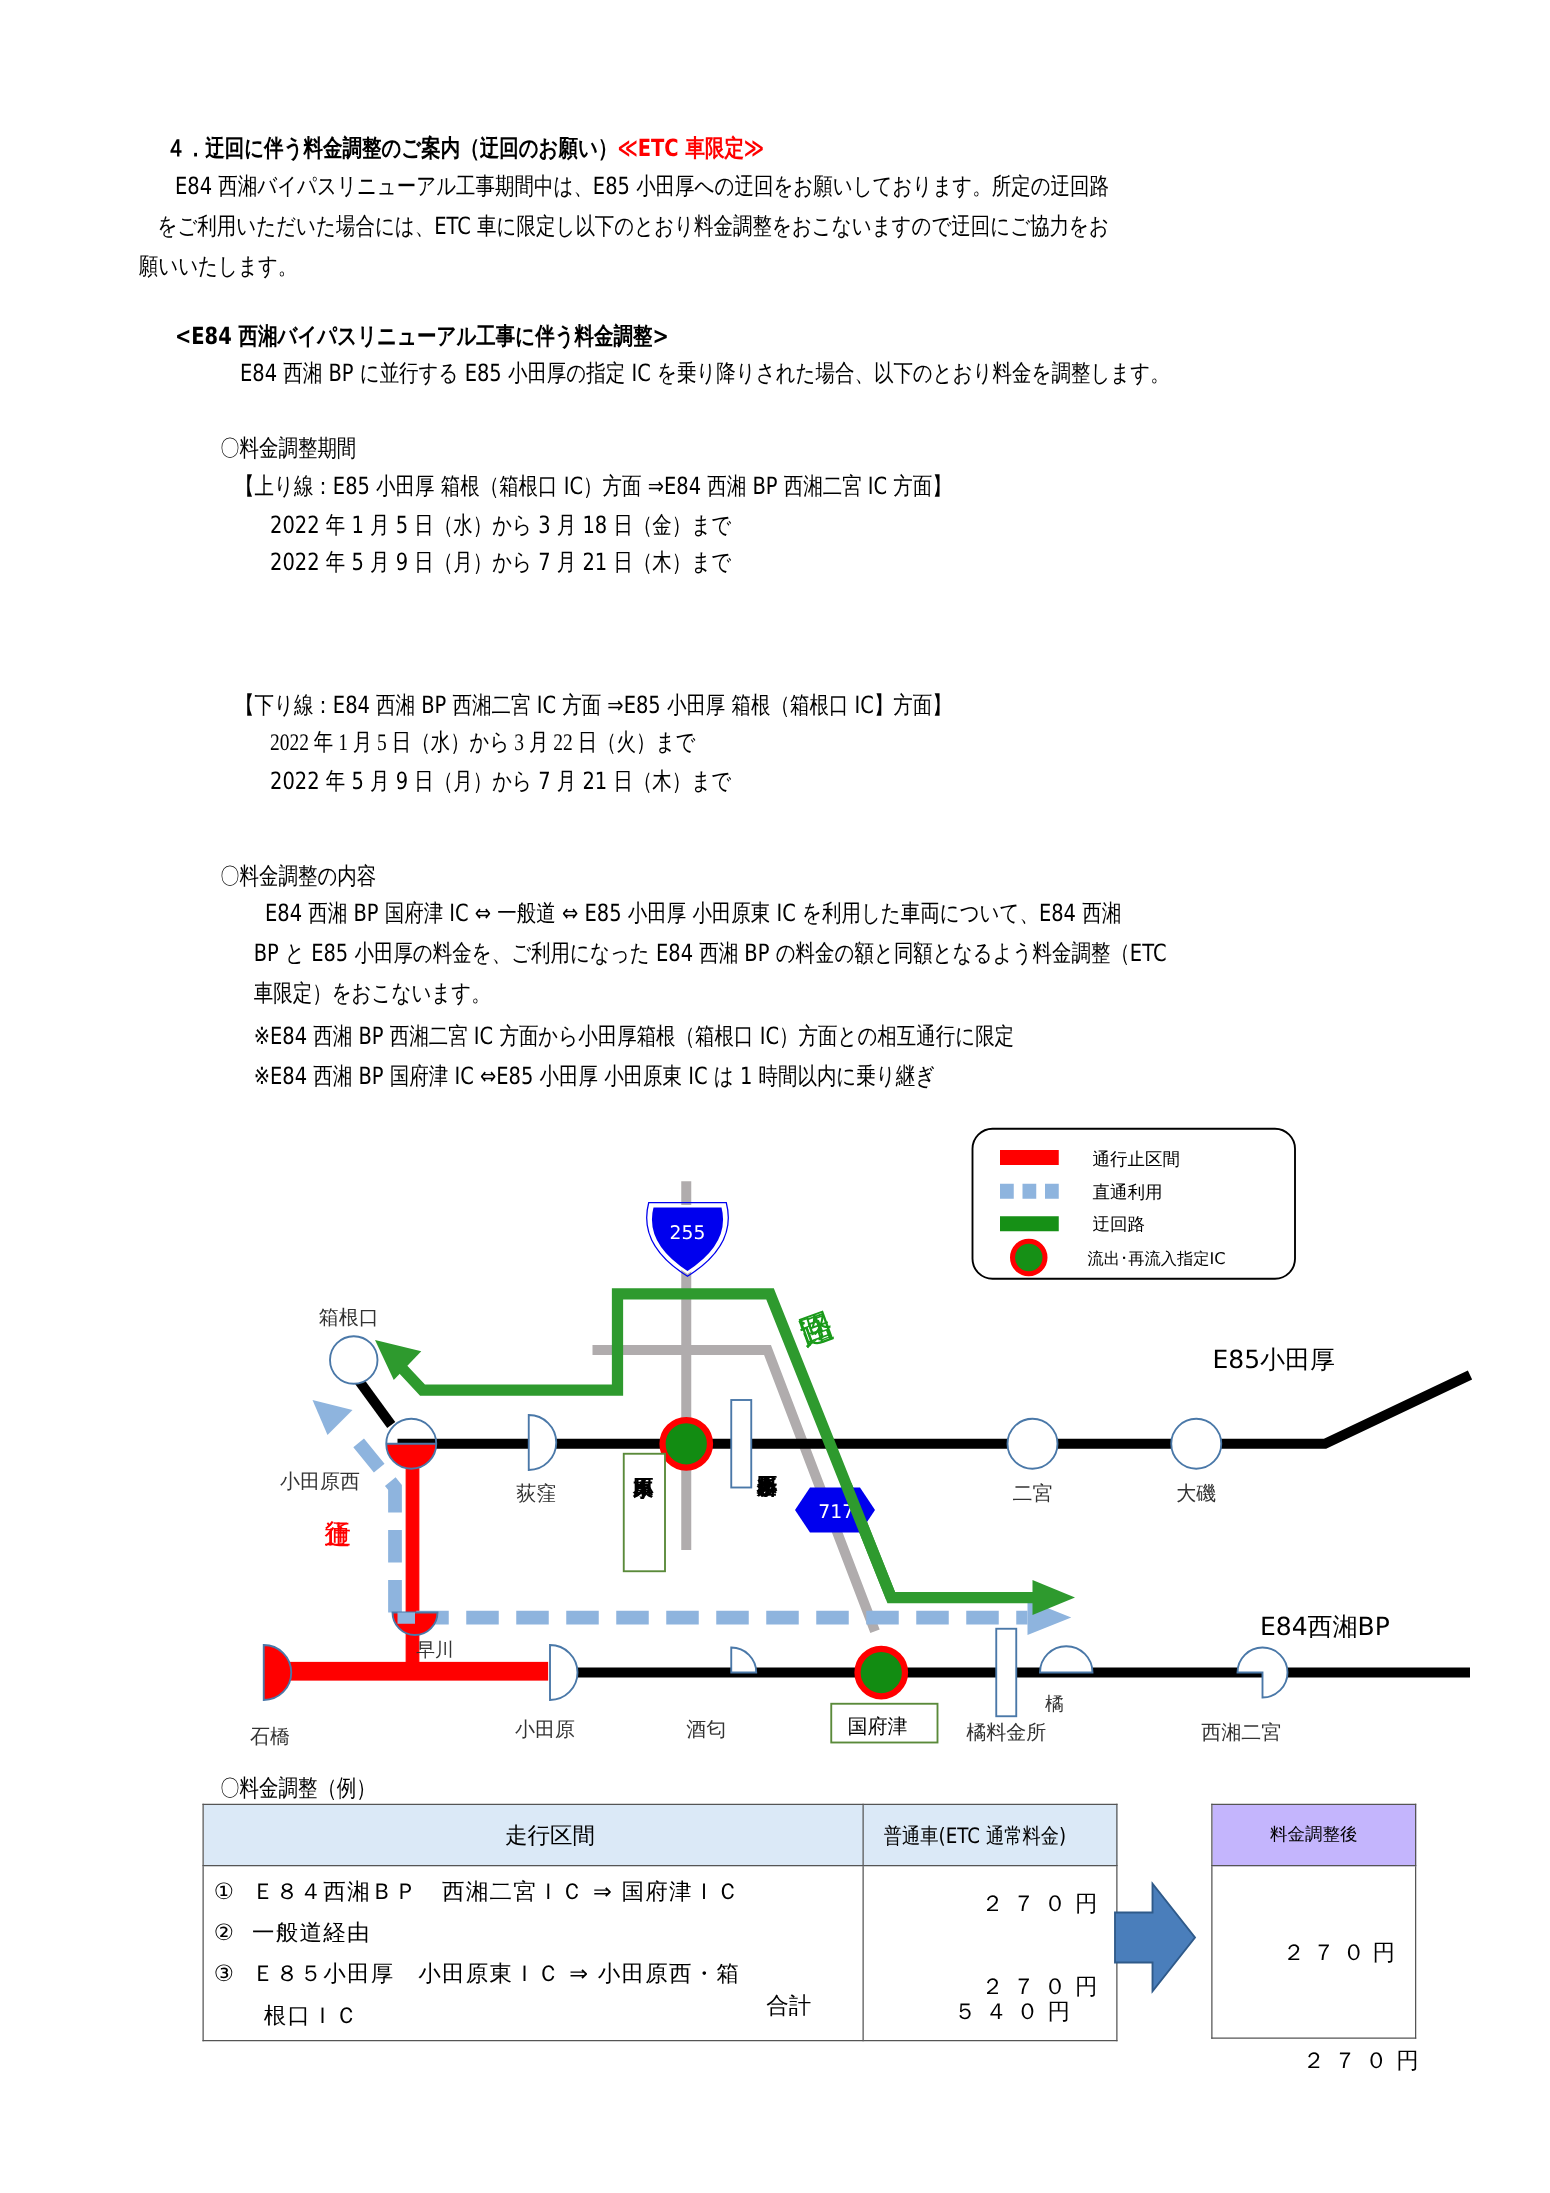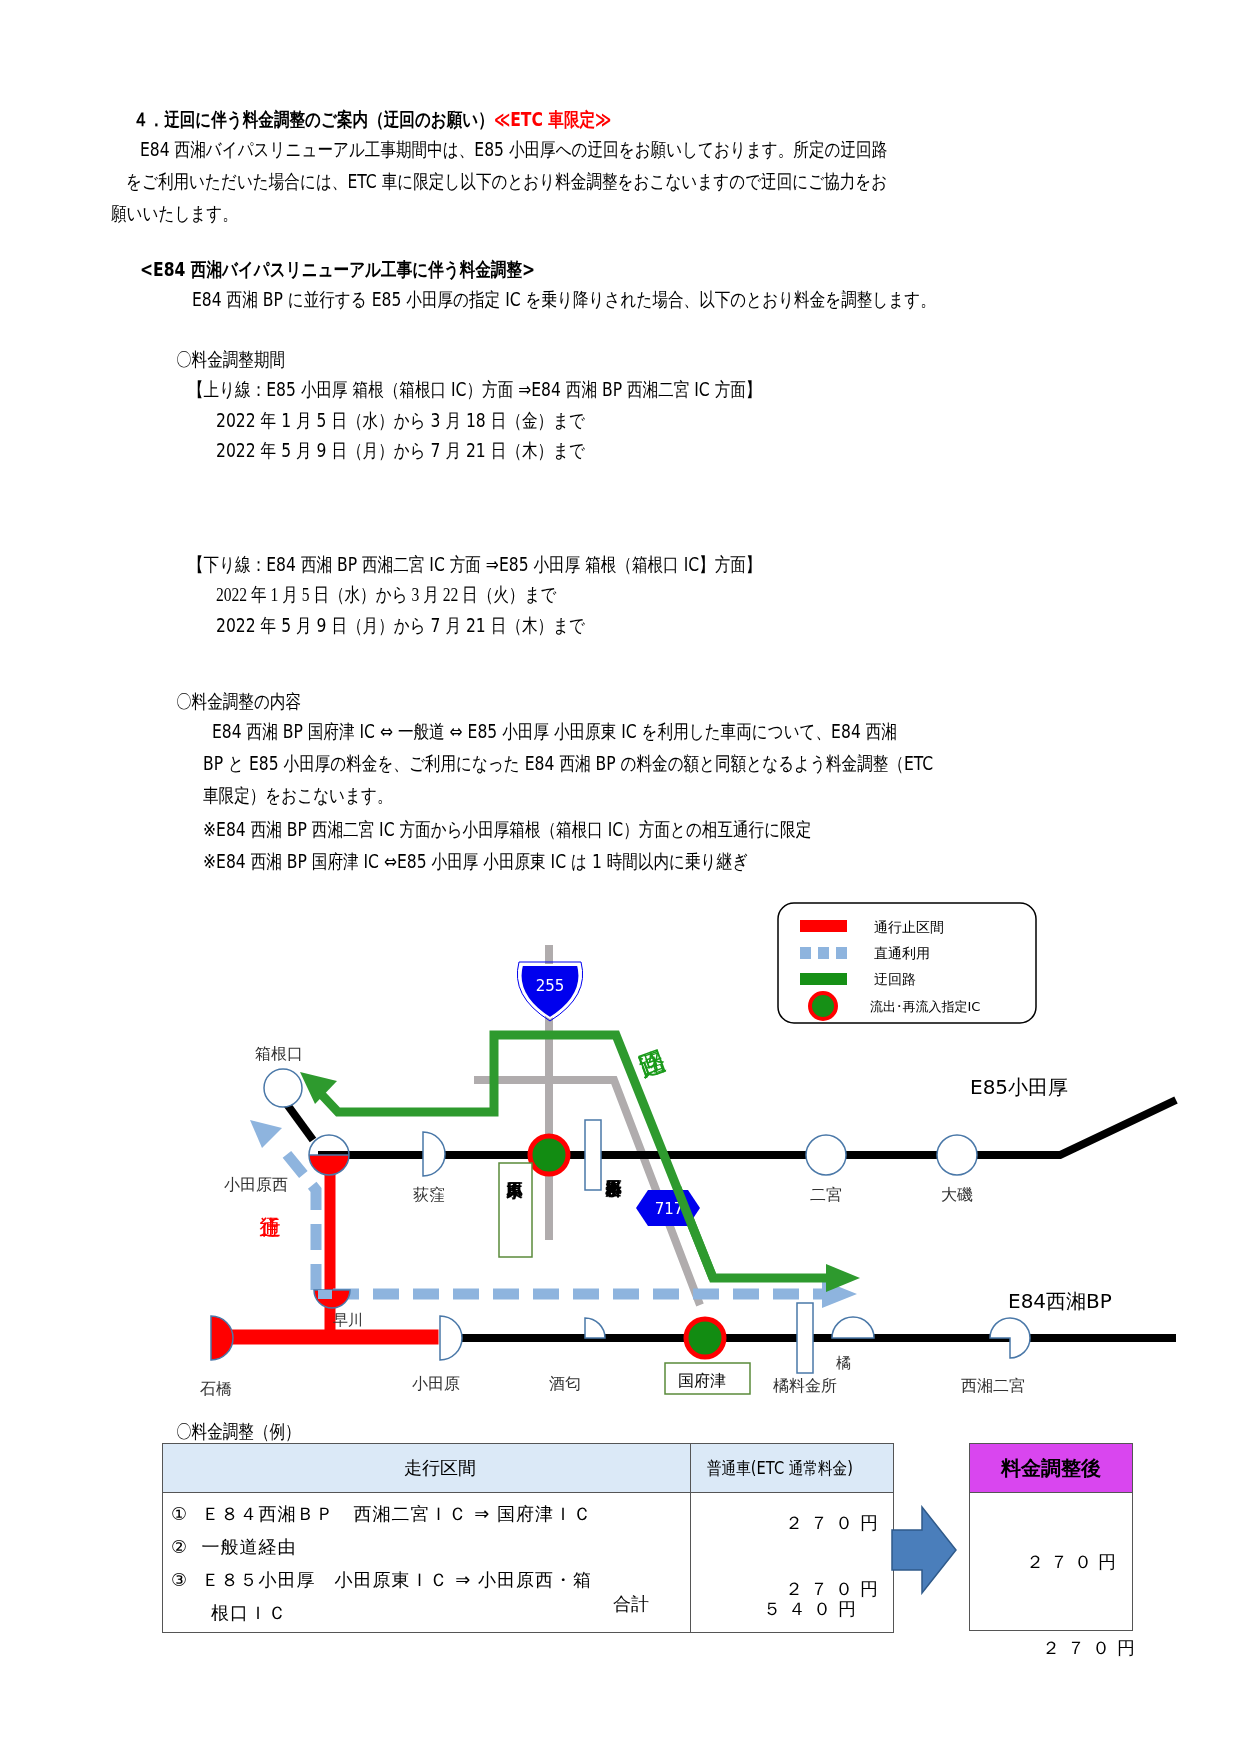--- a/index.html
+++ b/index.html
@@ -9,21 +9,21 @@
   .t { font-size: 19px; line-height: 22px; letter-spacing: 0px; }
   .cond { transform: scaleX(0.82); transform-origin: left center; display: inline-block; }
   .h1 { font-weight: bold; font-size: 19px; }
   .red { color: #ff0000; }
   .bold { font-weight: bold; }
   svg text { font-family: "DejaVu Sans", "Liberation Sans", sans-serif; }
   table.fee { position: absolute; left: 162px; top: 1443px; border-collapse: collapse; }
   table.fee td, table.fee th { border: 1.5px solid #555; font-size: 18px; font-weight: normal; }
   table.fee th { background: #dbe9f7; height: 46px; }
   .after { position: absolute; left: 969px; top: 1443px; border-collapse: collapse; }
-  .after th { background: #d946ef; border: 1.5px solid #555; height: 46px; width: 160px; font-size: 20px; font-weight: bold; }
+  .after th { background: #c4b5fd; border: 1.5px solid #555; height: 46px; width: 160px; font-size: 14px; font-weight: normal; }
   .after td { border: 1.5px solid #555; height: 135px; text-align: right; padding-right: 10px; font-size: 18px; letter-spacing: 6px; }
   .rowtxt { font-size: 18px; line-height: 33px; letter-spacing: 1px; }
   .yen { letter-spacing: 7px; font-size: 18px; }
 </style>
 </head>
 <body>
 
 <div class="abs t h1" style="left:133px; top:108px;">
   <span class="cond">
     <span>４．迂回に伴う料金調整のご案内（迂回のお願い）</span><span class="red">≪ETC 車限定≫</span>

